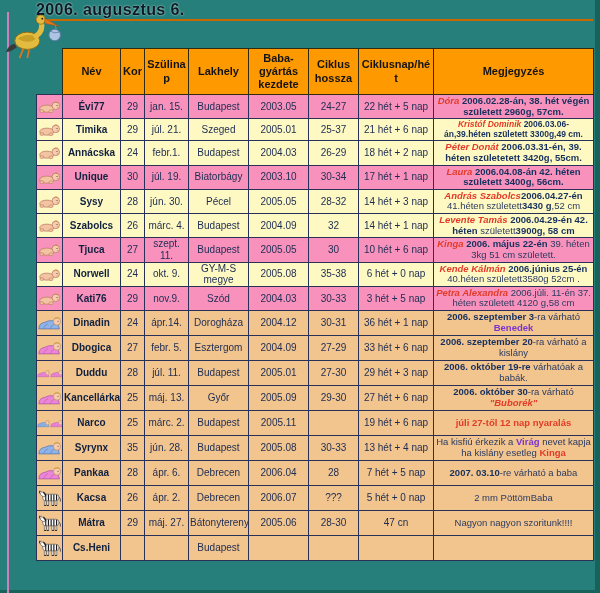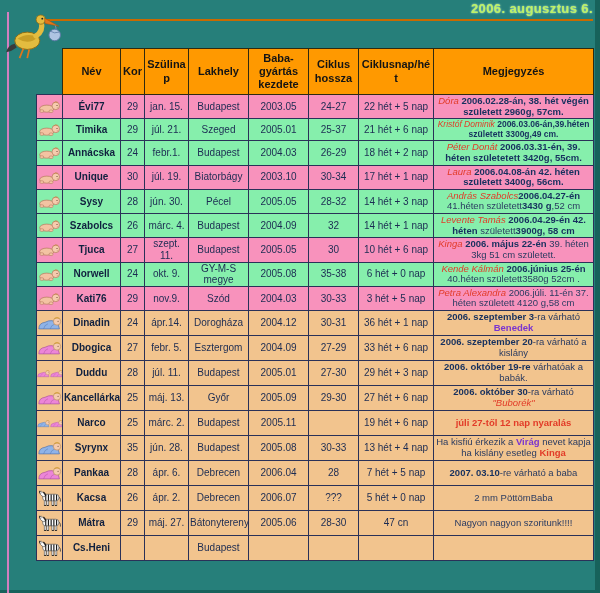--- a/index.html
+++ b/index.html
@@ -5,22 +5,22 @@
   html,body{margin:0;padding:0}
   body{
     width:600px;height:593px;position:relative;overflow:hidden;
     background:#267F7A;
     font-family:"Liberation Sans", sans-serif;
   }
   .edge-right{position:absolute;right:0;top:0;width:5px;height:100%;background:#17625B}
   .edge-bottom{position:absolute;left:0;bottom:0;width:100%;height:3px;background:#17625B}
   .left-stripe{position:absolute;left:7px;top:12px;bottom:0;width:2px;background:#D27FC0}
   .title{
-    position:absolute;top:1px;left:36px;width:557px;text-align:right;
-    font-size:13px;font-weight:bold;color:#bef264;letter-spacing:.4px;
+    position:absolute;top:1px;left:36px;width:557px;text-align:left;
+    font-size:16px;font-weight:bold;color:#0f172a;letter-spacing:.4px;
     text-shadow:0 0 2px rgba(225,255,230,.9);
     white-space:nowrap;
   }
   .title-underline{position:absolute;top:19px;left:36px;width:557px;height:2px;background:#C96A00}
   .stork{position:absolute;left:5px;top:9px;width:58px;height:53px}
 
   table.main{
     position:absolute;left:36px;top:48px;width:557px;
     border-collapse:collapse;table-layout:fixed;
   }
@@ -32,27 +32,27 @@
   th.ghost{background:transparent;border:none}
   td{
     border:1px solid #2A3158;
     font-size:10px;color:#1B2B52;text-align:center;vertical-align:middle;
     padding:0 1px;line-height:1.15;overflow:hidden;
   }
   thead tr{height:46px}
   tr.sec1{height:22px}
   tr.sec2{height:25px}
   tr.bg-pink td{background:#F892BC}
-  tr.bg-blue td{background:#86efac}
+  tr.bg-blue td{background:#fef9c3}
   tr.bg-tan  td{background:#F2C48E}
   tr.divider td{border-top:3px solid #C8860B}
   .c-name{font-weight:bold;font-size:10px;color:#10203F}
   .c-note{font-size:9.5px;line-height:1.12;padding:1px 2px}
   .note-small{font-size:8.5px}
-  .seg-r{color:#E23B28;font-weight:normal;font-style:italic}
+  .seg-r{color:#E23B28;font-weight:bold;font-style:italic}
   .seg-rb{color:#E23B28;font-weight:bold}
   .seg-b{color:#16305E;font-weight:bold}
   .seg-n{color:#2A3B61;font-weight:normal}
   .seg-p{color:#7A35D0;font-weight:bold}
   .icon-cell{padding:0;white-space:nowrap}
   .row-icon{display:inline-block;vertical-align:middle;width:23px;height:15px}
   .icon-baby-pink,.icon-baby-blue{width:25px;height:14px}
   .icon-zebra{width:24px;height:17px}
   .twins .row-icon{width:13px;height:9px}
   .defs{position:absolute;width:0;height:0;overflow:hidden}

